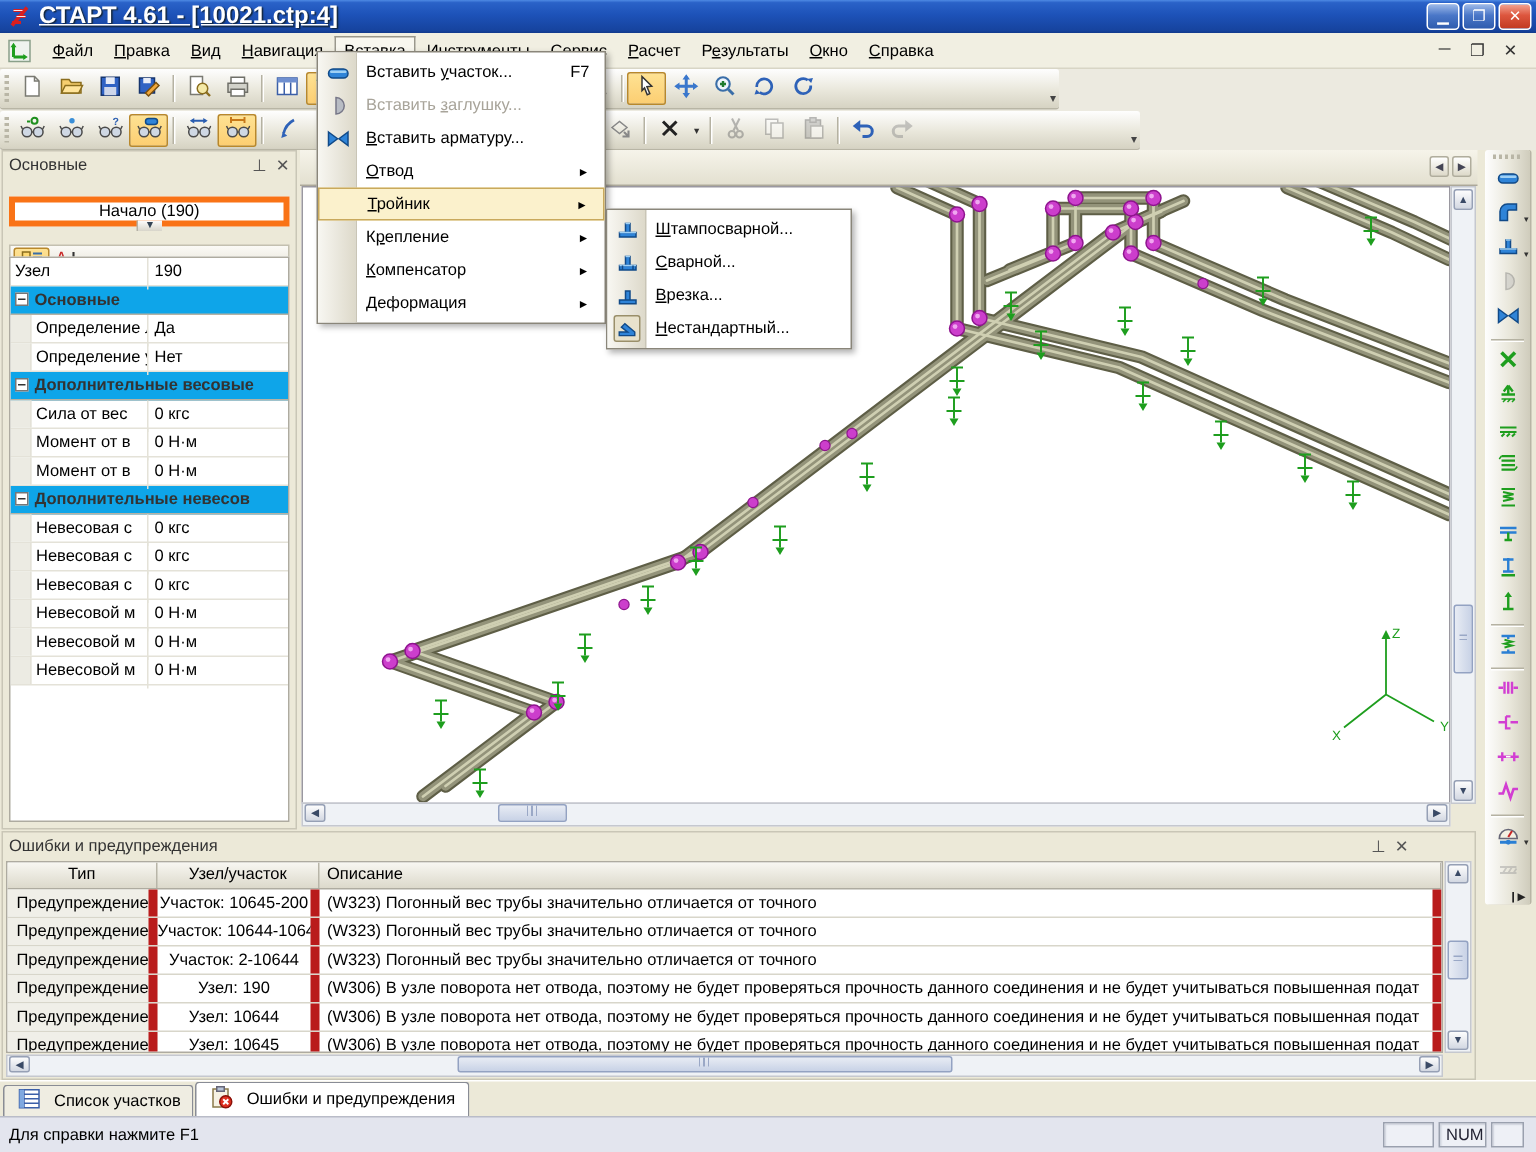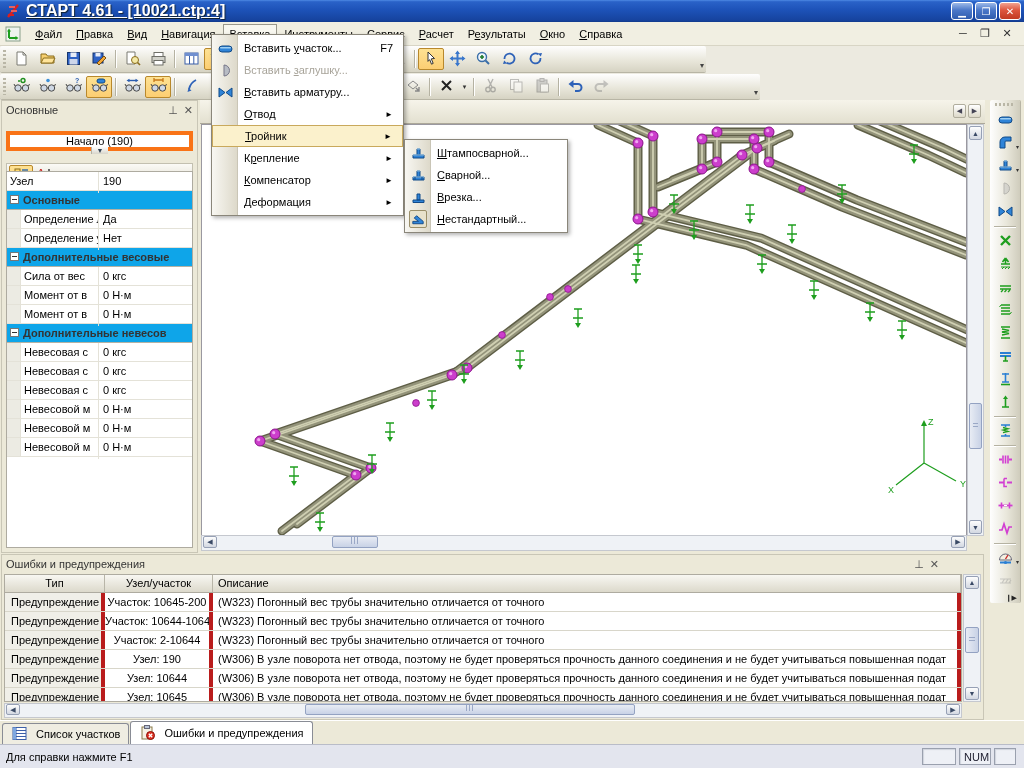--- a/index.html
+++ b/index.html
@@ -98,21 +98,21 @@
   .mitem .subarrow { margin-left:auto; font-size:8px; }
   .mitem.disabled { color:#a8a49a; }
   .mitem.hl { background:#fbf1cc; border:1px solid #c9a95c; height:22px; }
 
   
   .errors { position:absolute; left:1px; top:554px; width:983px; height:166px; background:#ece9d8; border:1px solid #c9c6b6; }
   .etable { position:absolute; left:2px; right:21px; top:19px; bottom:17px; background:#fff; border:1px solid #aeaba0; overflow:hidden; }
   .ehead { display:flex; height:18px; background:linear-gradient(180deg,#f8f7f2,#dcd9cb); border-bottom:1px solid #aeaba0; }
   .ehead .ecell { border-right:1px solid #b8b5a8; padding-top:2px; text-align:center; }
   .erow { display:flex; height:19px; border-bottom:1px solid #d8d6ca; }
-  .erow .ecell { border-right:4px solid #b91c1c; padding-top:3px; white-space:nowrap; overflow:hidden; }
+  .erow .ecell { border-right:6px solid #b91c1c; padding-top:3px; white-space:nowrap; overflow:hidden; }
   .ecell.c0 { width:100px; flex:0 0 auto; padding-left:6px; background:#f0efe8; }
   .ecell.c1 { width:108px; flex:0 0 auto; text-align:center; }
   .ecell.c2 { flex:1; padding-left:5px; }
   .ehead .ecell.c0 { background:none; padding-left:0; }
   .evs { position:absolute; right:2px; top:19px; width:18px; bottom:17px; background:#eff2f6; border:1px solid #c5c8cf; }
   .ehs { position:absolute; left:2px; right:21px; bottom:1px; height:15px; background:#eff2f6; border:1px solid #c5c8cf; }
 
   
   .tabbar { position:absolute; left:0; top:720px; width:1024px; height:24px; background:#ece9d8; border-top:1px solid #fff; display:flex; align-items:flex-end; padding-left:2px; }
   .btab { display:flex; align-items:center; gap:8px; height:21px; padding:0 8px; border:1px solid #898c95; border-bottom:none; border-radius:3px 3px 0 0; background:#efede2; margin-right:1px; }

